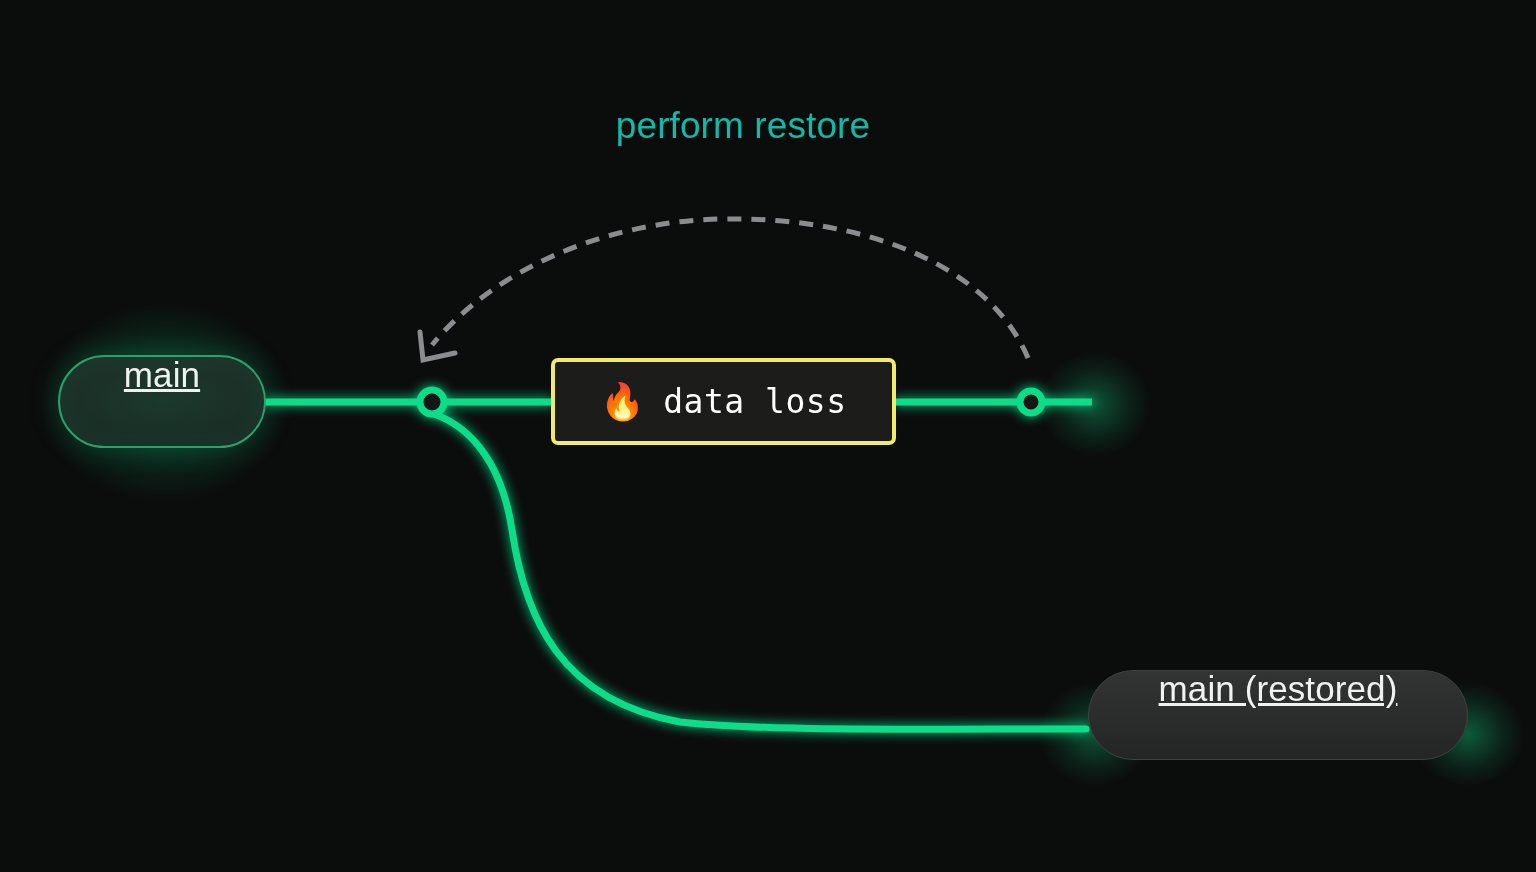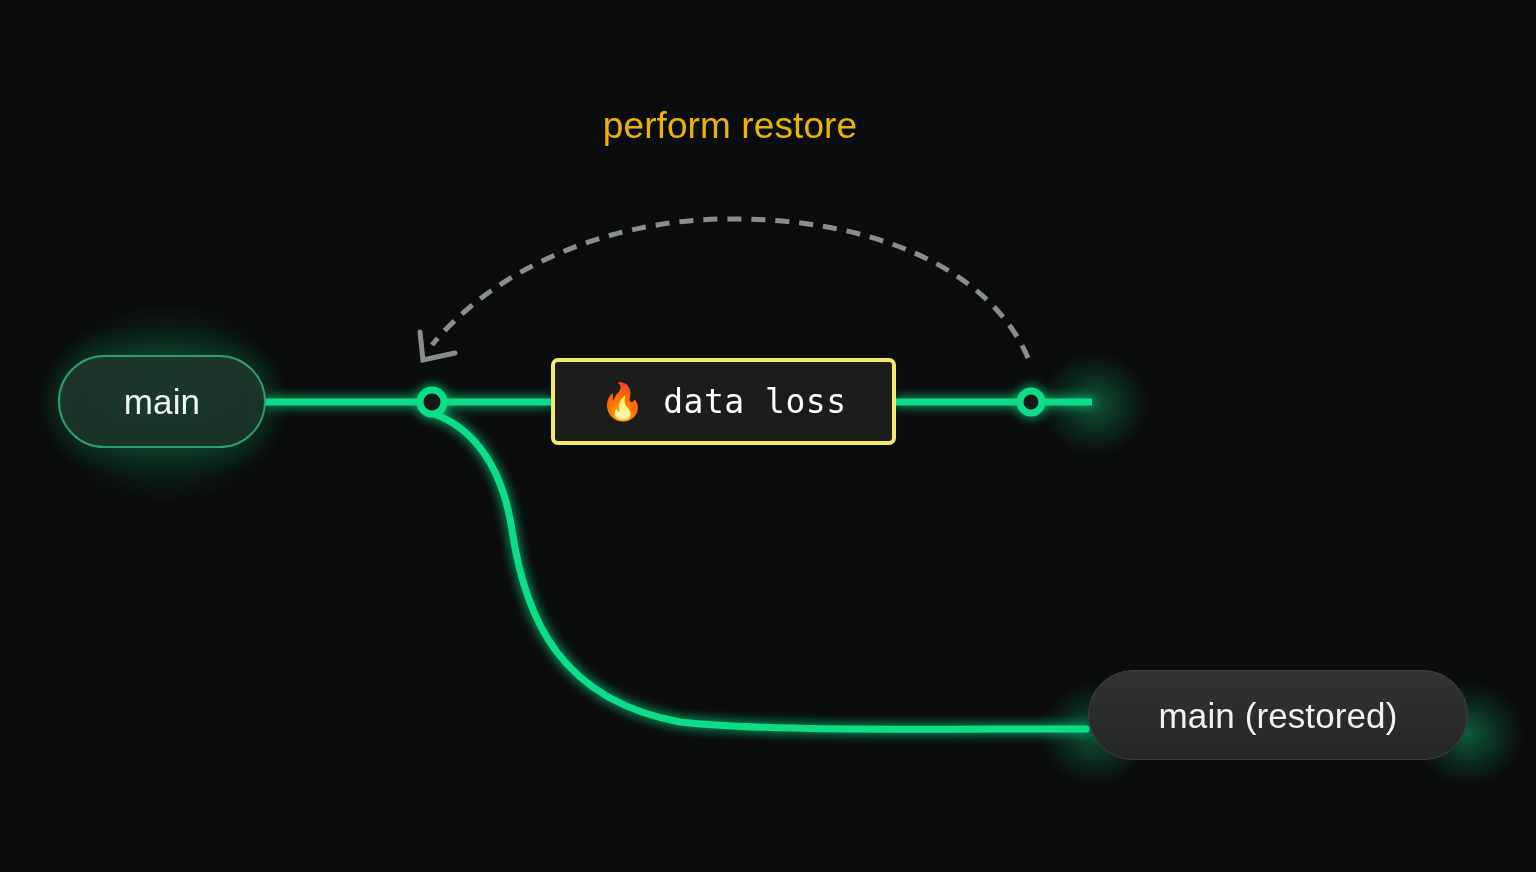--- a/index.html
+++ b/index.html
@@ -76,27 +76,27 @@
     background: radial-gradient(ellipse at center,
                 rgba(16, 221, 136, 0.38) 0%,
                 rgba(16, 221, 136, 0.11) 45%,
                 rgba(16, 221, 136, 0.0) 72%);
   }
 
   
   .pill {
     position: absolute;
     display: flex;
-    align-items: center;
     justify-content: center;
     border-radius: 999px;
     box-sizing: border-box;
     color: #f0f1f1;
     letter-spacing: 0.1px;
     white-space: nowrap;
+    text-decoration: underline;
   }
   .pill-label {
     display: block;
     line-height: 1;
   }
 
   
   #node-main {
     left: 58px;
     top: 355px;
@@ -161,25 +161,25 @@
     font-weight: 400;
     color: #ffffff;
     letter-spacing: 0.5px;
     line-height: 1;
     display: block;
   }
 
   
   #restore-annotation {
     position: absolute;
-    left: 0;
+    left: 13px;
     top: 103px;
     width: 1460px;
     text-align: center;
-    color: #eab308;
+    color: #14b8a6;
     font-size: 37px;
     line-height: 1.26;
     letter-spacing: 0.1px;
     pointer-events: none;
   }
   #restore-annotation span { display: block; }
 </style>
 </head>
 <body>
 

